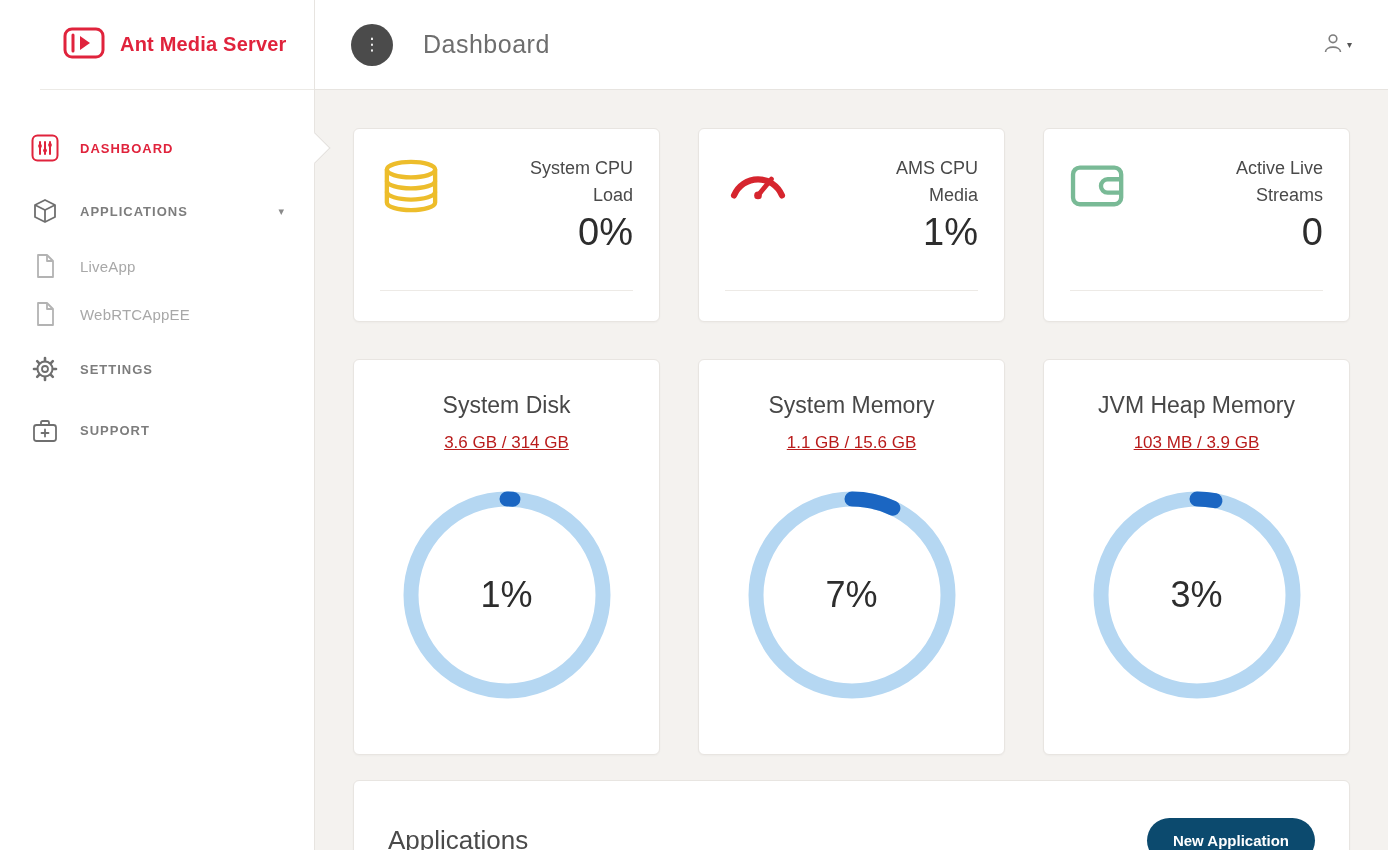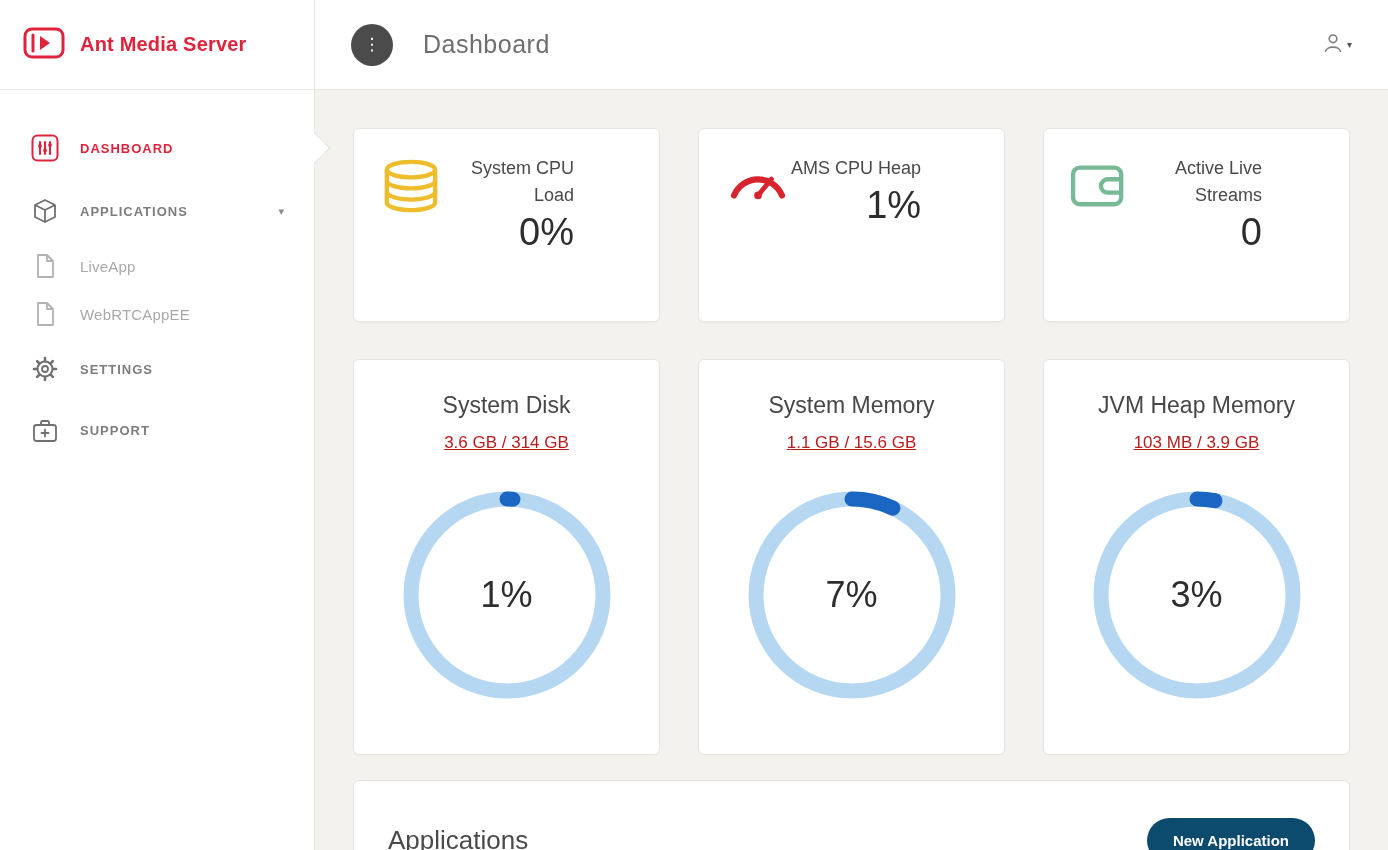--- a/index.html
+++ b/index.html
@@ -2,21 +2,21 @@
 <html><head>
 <meta charset="utf-8">
 <style>
   * { box-sizing: border-box; margin: 0; padding: 0; }
   html, body { width: 1388px; height: 850px; }
   body { font-family: "Liberation Sans", sans-serif; background: #f4f2ef; overflow: hidden; }
   .app { display: flex; width: 100%; height: 100%; }
 
   
   .sidebar { width: 315px; background: #fff; border-right: 1px solid #e7e4e0; flex-shrink: 0; position: relative; }
-  .brand { height: 90px; display: flex; align-items: center; gap: 14px; padding: 0 22px; border-bottom: 1px solid #eceae6; cursor: pointer; }
+  .brand { height: 90px; display: flex; align-items: center; gap: 14px; padding: 0 22px; border-bottom: 1px solid #eceae6; cursor: pointer; margin-left: 40px; }
   .brand-name { color: #e0233c; font-size: 20px; font-weight: 700; letter-spacing: 0.2px; }
   .menu { padding-top: 26px; }
   .menu-item { position: relative; display: flex; align-items: center; gap: 20px; padding: 18px 30px; cursor: pointer; color: #7d7d7d; }
   .menu-item .mi-icon { width: 30px; display: flex; justify-content: center; align-items: center; color: #6f6f6f; }
   .menu-item .mi-label { font-size: 13px; font-weight: 600; letter-spacing: 1px; }
   .menu-item.sub { padding: 11px 30px; color: #a8a8a8; }
   .menu-item.sub .mi-icon { color: #b3b3b3; }
   .menu-item.sub .mi-label { font-size: 15px; font-weight: 400; letter-spacing: 0.2px; }
   .menu-item.active, .menu-item.active .mi-icon { color: #e0233c; }
   .mi-caret { margin-left: auto; color: #8a8a8a; font-size: 11px; }
@@ -30,21 +30,21 @@
   .menu-toggle { width: 42px; height: 42px; border-radius: 50%; background: #4b4b4b; color: #fff; border: none; cursor: pointer; font-size: 17px; line-height: 1; display: flex; align-items: center; justify-content: center; }
   .page-title { font-size: 25px; font-weight: 400; color: #6e6e6e; letter-spacing: 0.5px; }
   .user-menu { margin-left: auto; display: flex; align-items: center; gap: 3px; cursor: pointer; color: #7d7d7d; }
   .user-caret { font-size: 10px; color: #555; }
 
   .content { flex: 1; padding: 38px 38px 0; display: flex; flex-direction: column; gap: 25px; overflow: hidden; }
   .cards-row { display: grid; grid-template-columns: repeat(3, 1fr); gap: 38px; flex-shrink: 0; }
   .card { background: #fff; border: 1px solid #e8e5e1; border-radius: 6px; box-shadow: 0 1px 2px rgba(0,0,0,0.03); }
 
   
-  .stat-card { height: 194px; padding: 26px 26px 0; display: flex; }
+  .stat-card { height: 194px; padding: 26px 26px 0; display: flex; flex-direction: column; }
   .stat-top { display: flex; align-items: flex-start; }
   .stat-icon { margin-top: 4px; }
   .stat-text { margin-left: auto; text-align: right; max-width: 132px; }
   .stat-label { font-size: 18px; color: #4a4a4a; line-height: 1.5; }
   .stat-value { font-size: 38px; color: #2d2d2d; font-weight: 500; margin-top: 2px; }
   .stat-divider { margin-top: auto; border-top: 1px solid #edeae6; margin-bottom: 30px; }
 
   
   .gauge-card { height: 396px; padding: 32px 20px; text-align: center; margin-top: 12px; }
   .gauge-title { font-size: 23px; color: #474747; font-weight: 400; }
@@ -204,21 +204,21 @@
         <div class="card stat-card">
           <div class="stat-top">
             <span class="stat-icon">
               <svg width="66" height="46" viewBox="0 0 68 48" fill="none" stroke="#d6252e">
                 <path d="M9 38 A27 27 0 0 1 59 38" stroke-width="6.5" stroke-linecap="round"></path>
                 <line x1="34" y1="38" x2="48" y2="21" stroke-width="5" stroke-linecap="round"></line>
                 <circle cx="34" cy="38" r="4" fill="#d6252e" stroke="none"></circle>
               </svg>
             </span>
             <div class="stat-text">
-              <div class="stat-label">AMS CPU Heap</div>
+              <div class="stat-label">AMS CPU Media</div>
               <div class="stat-value">1%</div>
             </div>
           </div>
           <div class="stat-divider"></div>
         </div>
 
         <div class="card stat-card">
           <div class="stat-top">
             <span class="stat-icon">
               <svg width="60" height="52" viewBox="0 0 62 54" fill="none" stroke="#79ba96" stroke-width="4.5" stroke-linejoin="round">

